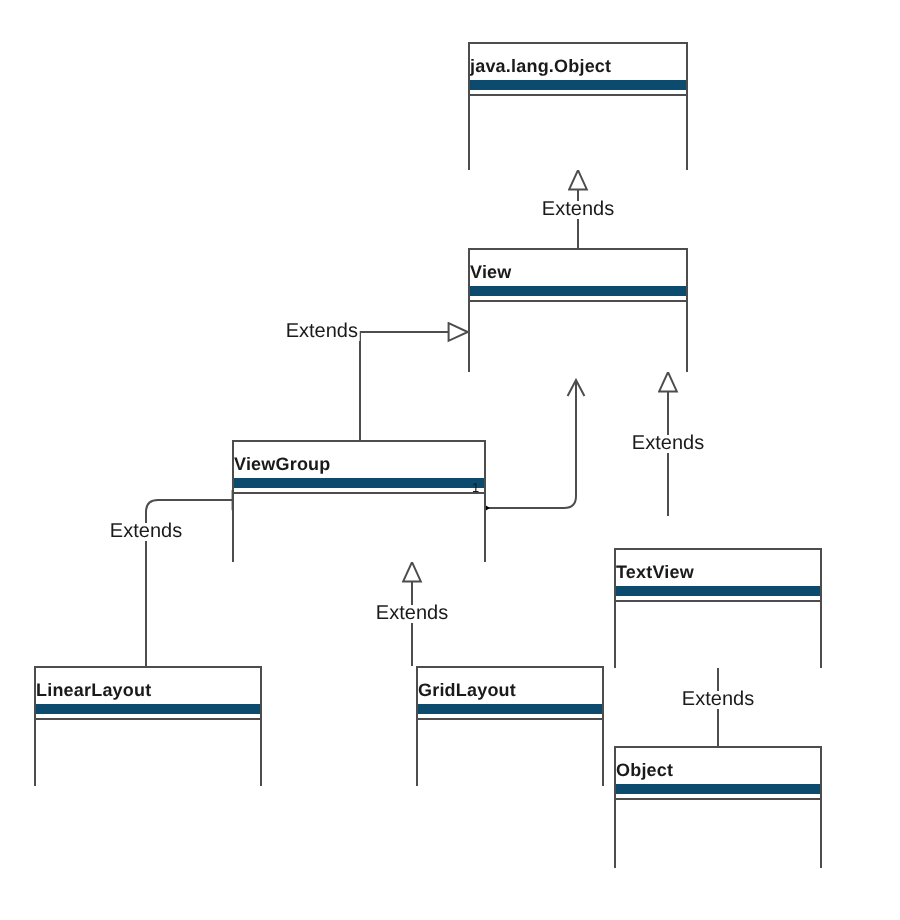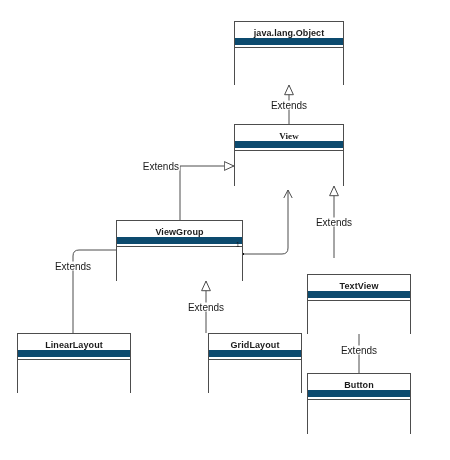--- a/index.html
+++ b/index.html
@@ -26,25 +26,25 @@
     position: absolute;
     box-sizing: border-box;
     border: 1px solid #4d4d4d;
     background: #ffffff;
     z-index: 5;
   }
   .uml-title {
     box-sizing: border-box;
     height: 23px;
     line-height: 22px;
-    text-align: center;
+    text-align: left;
     font-size: 9px;
     font-weight: bold;
     color: #1a1a1a;
-    border-bottom: 7px solid #0c4a6e;
+    border-bottom: 5px solid #0c4a6e;
     letter-spacing: 0.1px;
     white-space: nowrap;
     overflow: hidden;
   }
   .uml-sep {
     height: 2px;
     border-bottom: 1px solid #4d4d4d;
     background: #ffffff;
   }
   .uml-body {
@@ -104,21 +104,21 @@
       <path d="M234,254 L282,254 Q288,254 288,248 L288,190" marker-start="url(#diamond)" marker-end="url(#openarrow)"></path>
     </g>
   </svg>
 
   <div class="uml-class" style="left:234px; top:21px; width:110px; height:64px;">
     <div class="uml-title">java.lang.Object</div>
     <div class="uml-sep"></div>
     <div class="uml-body" style="height:37px;"></div>
   </div>
 
-  <div class="uml-class" style="left:234px; top:124px; width:110px; height:62px;font-family:Liberation Serif, serif;">
+  <div class="uml-class" style="left:234px; top:124px; width:110px; height:62px;">
     <div class="uml-title">View</div>
     <div class="uml-sep"></div>
     <div class="uml-body" style="height:35px;"></div>
   </div>
 
   <div class="uml-class" style="left:116px; top:220px; width:127px; height:61px;">
     <div class="uml-title">ViewGroup</div>
     <div class="uml-sep"></div>
     <div class="uml-body" style="height:34px;"></div>
   </div>
@@ -135,21 +135,21 @@
     <div class="uml-body" style="height:33px;"></div>
   </div>
 
   <div class="uml-class" style="left:168px; top:333px; width:94px; height:60px;margin-left:40px;">
     <div class="uml-title">GridLayout</div>
     <div class="uml-sep"></div>
     <div class="uml-body" style="height:33px;"></div>
   </div>
 
   <div class="uml-class" style="left:307px; top:373px; width:104px; height:61px;">
-    <div class="uml-title">Button</div>
+    <div class="uml-title">Object</div>
     <div class="uml-sep"></div>
     <div class="uml-body" style="height:34px;"></div>
   </div>
 
   <div class="edge-label" style="left:289px; top:105px; transform:translate(-50%,-50%);">Extends</div>
 
   <div class="edge-label" style="left:180px; top:166px; transform:translate(-100%,-50%);">Extends</div>
 
   <div class="edge-label" style="left:73px; top:266px; transform:translate(-50%,-50%);">Extends</div>
 

